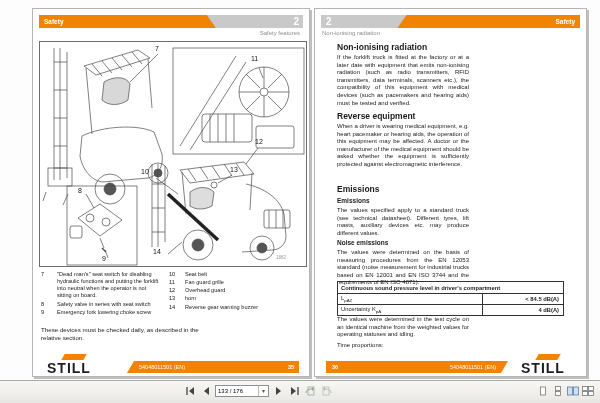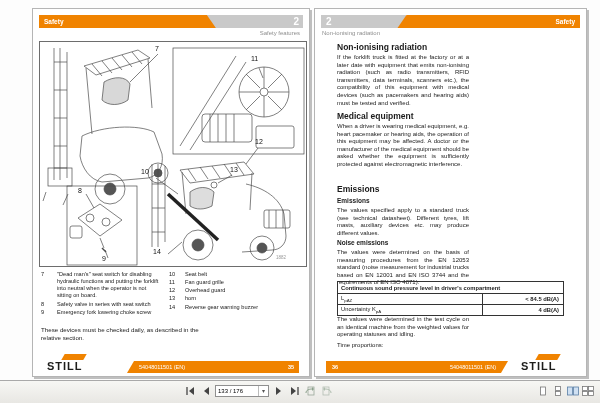--- a/index.html
+++ b/index.html
@@ -38,21 +38,21 @@
   .leg-row{display:flex;margin-bottom:1px;}
   .leg-num{flex:0 0 16px;font-size:5.6px;}
   .leg-text{flex:1;font-size:5.6px;line-height:1.28;}
   .note{position:absolute;left:8px;top:317px;width:158px;font-size:6.2px;line-height:1.3;}
 
   
   .still-logo{position:absolute;width:50px;height:22px;}
   .logo-left{left:12px;top:344px;}  .logo-right{left:204px;top:344px;}
   .still-flag{position:absolute;left:18px;top:1px;width:22px;height:6px;background:#f08300;
               transform:skewX(-30deg);}
-  .still-word{position:absolute;left:2px;top:7px;font-size:11px;font-weight:900;
+  .still-word{position:absolute;left:2px;top:7px;font-size:14px;font-weight:900;
               letter-spacing:1px;color:#1d1d1b;}
   .fbar{position:absolute;top:352px;height:12px;background:#f08300;color:#fff;
         display:flex;align-items:center;justify-content:space-between;font-size:5.5px;}
   .fbar-left{left:94px;width:172px;clip-path:polygon(7px 0,100% 0,100% 100%,0 100%);
              padding:0 5px 0 12px;box-sizing:border-box;}
   .fbar-right{left:11px;width:182px;clip-path:polygon(0 0,100% 0,calc(100% - 7px) 100%,0 100%);
               padding:0 12px 0 6px;box-sizing:border-box;}
   .fpage{font-weight:bold;}
 
   
@@ -222,21 +222,21 @@
       </div>
       <div class="seg seg-orange hr-orange">
         <span>Safety</span>
       </div>
     </div>
     <div class="subtitle sub-left">Non-ionising radiation</div>
 
     <div class="rp h1" style="top:33px">Non-ionising radiation</div>
     <div class="rp body-p" style="top:45px">If the forklift truck is fitted at the factory or at a later date with equipment that emits non-ionising radiation (such as radio transmitters, RFID transmitters, data terminals, scanners etc.), the compatibility of this equipment with medical devices (such as pacemakers and hearing aids) must be tested and verified.</div>
 
-    <div class="rp h1" style="top:102px">Medical equipment</div>
+    <div class="rp h1" style="top:102px">Reverse equipment</div>
     <div class="rp body-p" style="top:114px">When a driver is wearing medical equipment, e.g. heart pacemaker or hearing aids, the operation of this equipment may be affected. A doctor or the manufacturer of the medical equipment should be asked whether the equipment is sufficiently protected against electromagnetic interference.</div>
 
     <div class="rp h1" style="top:175px">Emissions</div>
     <div class="rp h2" style="top:188px">Emissions</div>
     <div class="rp body-p" style="top:198px">The values specified apply to a standard truck (see technical datasheet). Different tyres, lift masts, auxiliary devices etc.  may produce different values.</div>
 
     <div class="rp h2" style="top:230px">Noise emissions</div>
     <div class="rp body-p" style="top:240px">The values were determined on the basis of measuring procedures from the EN 12053 standard (noise measurement for industrial trucks based on EN 12001 and EN ISO 3744 and the requirements of EN ISO 4871).</div>
 
     <div class="sound-table">

